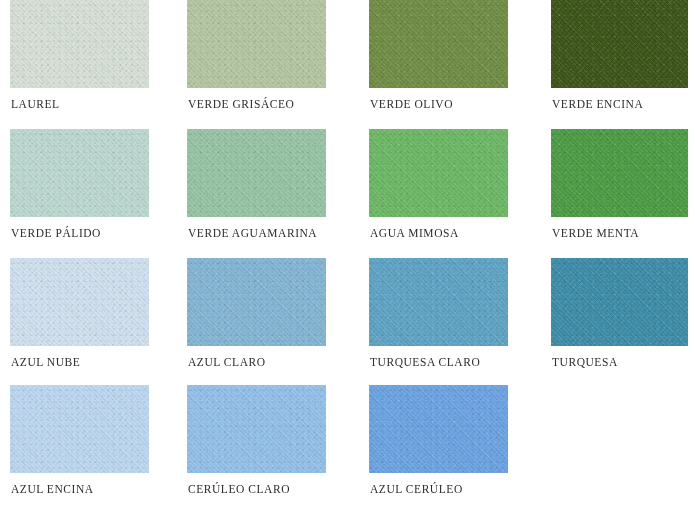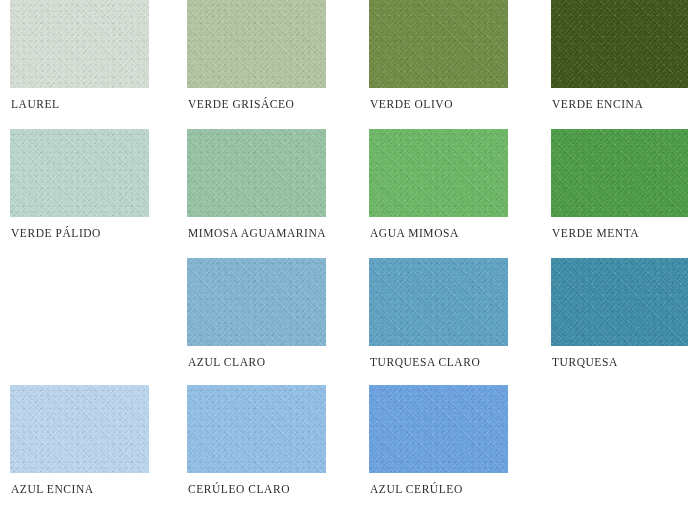--- a/index.html
+++ b/index.html
@@ -121,33 +121,37 @@
     </div>
   </div>
 
   <div class="swatch-row row-1">
     <div class="swatch-cell col-0">
       <div class="swatch-chip" style="background-color: rgb(188, 216, 208);"></div>
       <div class="swatch-label">VERDE PÁLIDO</div>
     </div>
     <div class="swatch-cell col-1">
       <div class="swatch-chip" style="background-color: rgb(151, 196, 164);"></div>
-      <div class="swatch-label">MIMOSA AGUAMARINA</div>
+      <div class="swatch-label">VERDE AGUAMARINA</div>
     </div>
     <div class="swatch-cell col-2">
       <div class="swatch-chip" style="background-color: rgb(108, 184, 101);"></div>
       <div class="swatch-label">AGUA MIMOSA</div>
     </div>
     <div class="swatch-cell col-3">
       <div class="swatch-chip" style="background-color: rgb(75, 156, 68);"></div>
       <div class="swatch-label">VERDE MENTA</div>
     </div>
   </div>
 
   <div class="swatch-row row-2">
+    <div class="swatch-cell col-0">
+      <div class="swatch-chip" style="background-color: rgb(207, 224, 238);"></div>
+      <div class="swatch-label">AZUL NUBE</div>
+    </div>
     <div class="swatch-cell col-1">
       <div class="swatch-chip" style="background-color: rgb(131, 181, 212);"></div>
       <div class="swatch-label">AZUL CLARO</div>
     </div>
     <div class="swatch-cell col-2">
       <div class="swatch-chip" style="background-color: rgb(94, 163, 196);"></div>
       <div class="swatch-label">TURQUESA CLARO</div>
     </div>
     <div class="swatch-cell col-3">
       <div class="swatch-chip" style="background-color: rgb(61, 140, 168);"></div>

